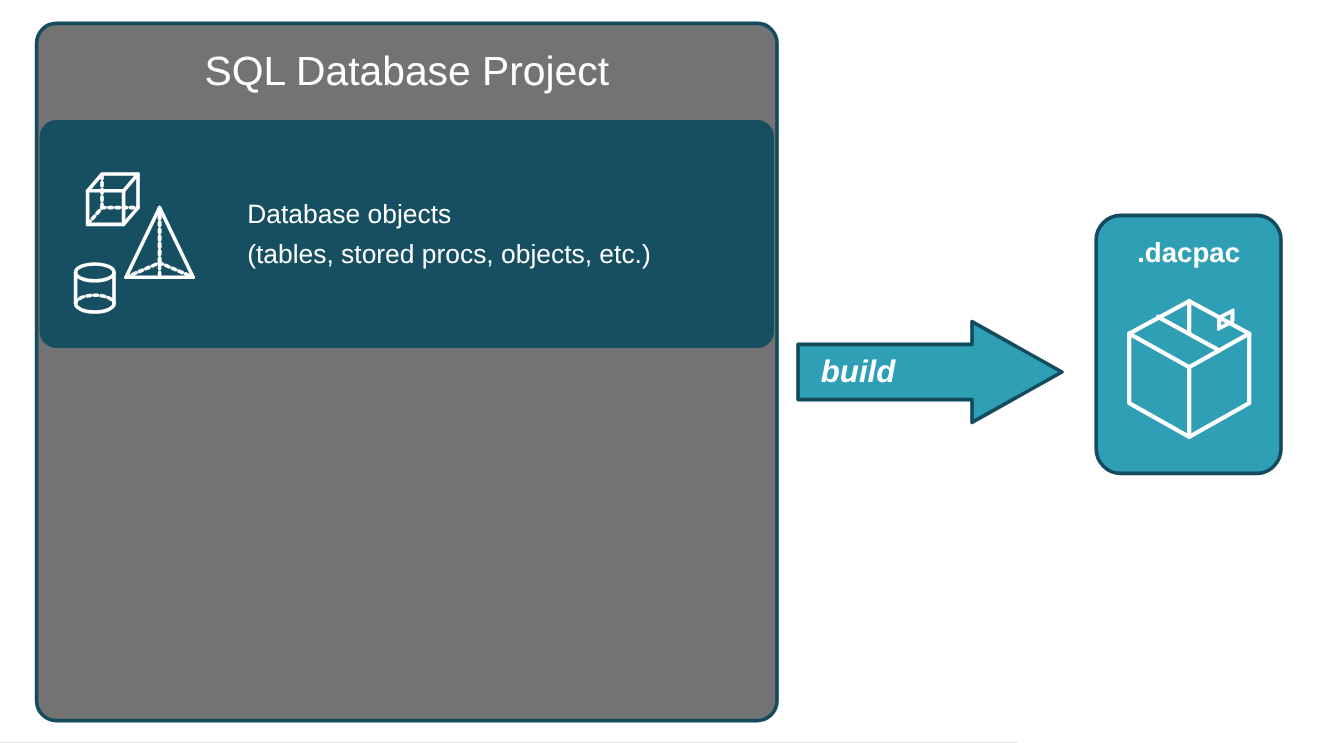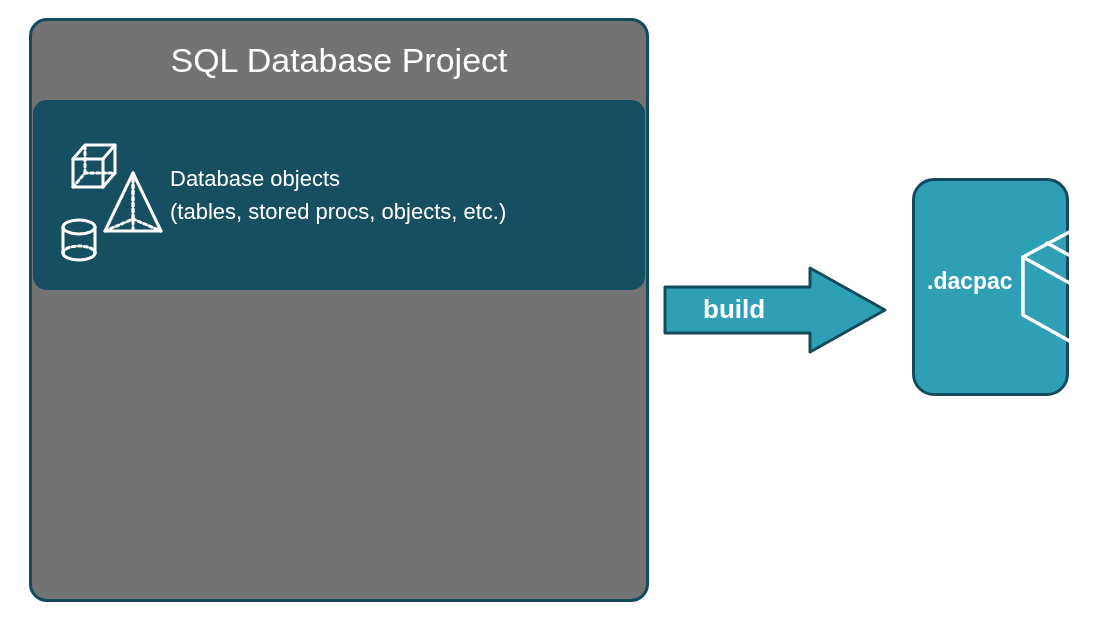--- a/index.html
+++ b/index.html
@@ -45,20 +45,21 @@
       display: flex;
       align-items: center;
       padding: 16px 22px;
       margin-bottom: 22px;
     }
     .section-pre, .section-post {
       height: 110px;
     }
     .section-objects {
       height: 190px;
+      gap: 36px;
     }
     .icon-box {
       width: 115px;
       flex-shrink: 0;
       display: flex;
       align-items: center;
       justify-content: flex-start;
     }
     .section-text {
       color: #ffffff;
@@ -79,35 +80,36 @@
     .arrow-svg {
       position: absolute;
       left: 0;
       top: 0;
     }
     .arrow-label {
       position: absolute;
       color: #ffffff;
       font-size: 26px;
       font-weight: 700;
-      left: 43px;
+      left: 24px;
       top: 29px;
+      font-style: italic;
     }
     .dacpac-box {
       position: absolute;
       left: 912px;
       top: 178px;
       width: 157px;
       height: 218px;
       background: #2f9fb5;
       border: 3px solid #134a5c;
       border-radius: 22px;
       padding: 16px 12px;
       display: flex;
-      flex-direction: row;
+      flex-direction: column;
       align-items: center;
     }
     .dacpac-label {
       color: #ffffff;
       font-size: 23px;
       font-weight: 700;
       margin-bottom: 12px;
     }
   </style>
 </head>

